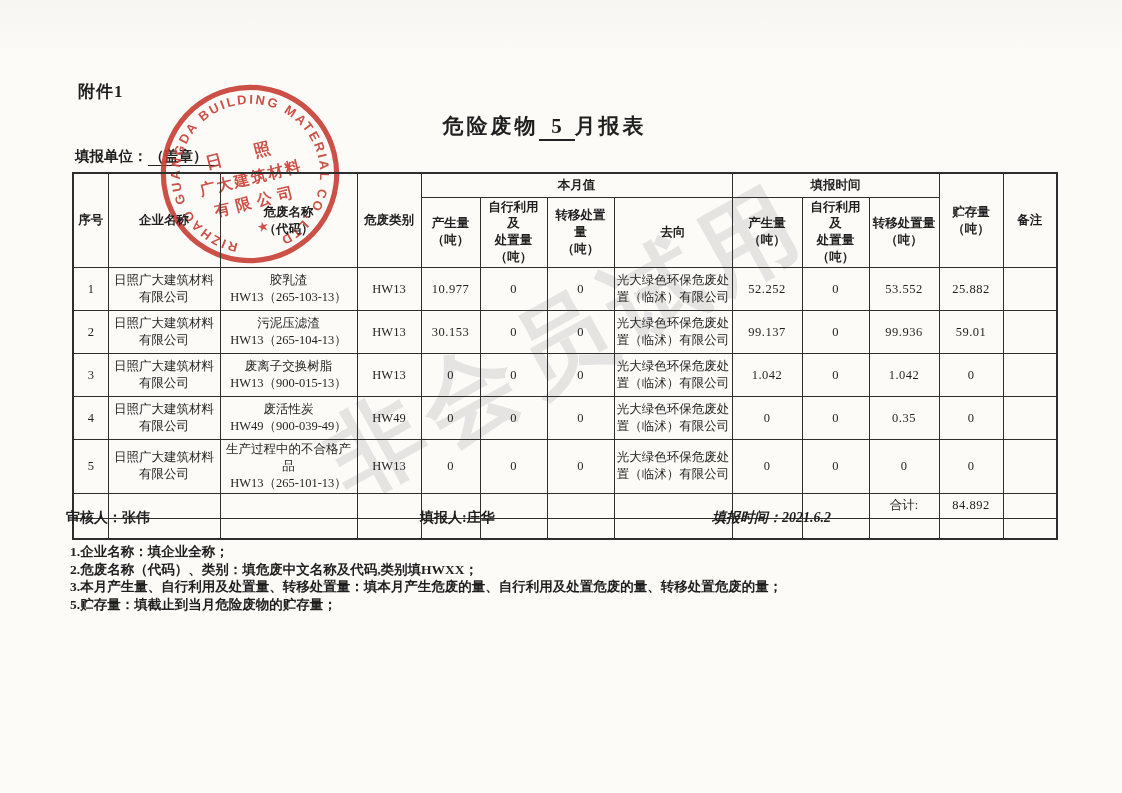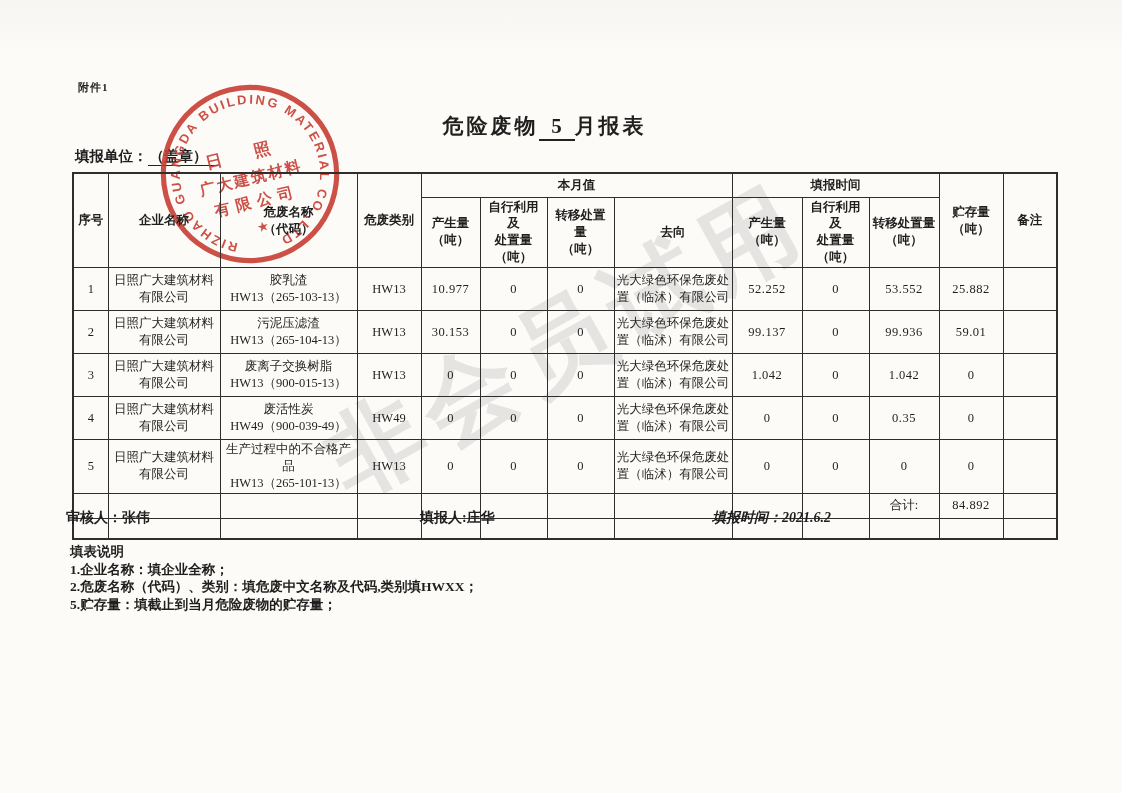--- a/index.html
+++ b/index.html
@@ -12,21 +12,21 @@
   }
   .page{
     position:relative;width:1122px;height:793px;
     background:#fcfbf8;
   }
   .page::before{ 
     content:"";position:absolute;left:0;top:0;width:100%;height:60px;
     background:linear-gradient(180deg,rgba(205,198,190,0.10),rgba(205,198,190,0.0));
     pointer-events:none;
   }
-  .attachment{position:absolute;left:78px;top:80px;font-size:11px;font-weight:600;letter-spacing:1px;}
+  .attachment{position:absolute;left:78px;top:80px;font-size:17px;font-weight:600;letter-spacing:1px;}
   .title{position:absolute;left:0;top:112px;width:1034px;text-align:center;padding-left:55px;box-sizing:border-box;
          font-size:21px;font-weight:700;letter-spacing:3px;}
   .title .month{display:inline-block;min-width:36px;border-bottom:2px solid #222;text-align:center;letter-spacing:0;}
   .unit-line{position:absolute;left:75px;top:147px;font-size:14.5px;font-weight:600;}
   .unit-line .seal{border-bottom:1.5px solid #222;padding:0 10px 1px 2px;}
 
   
   .watermark{
     position:absolute;left:300px;top:270px;width:560px;
     font-size:96px;font-weight:700;color:rgba(164,164,164,0.26);
@@ -267,19 +267,19 @@
     </tbody>
   </table>
 
   <div class="sig-row">
     <span class="sig-reviewer"><span>审核人：</span><span>张伟</span></span>
     <span class="sig-filler"><span>填报人:</span><span>庄华</span></span>
     <span class="sig-date"><span>填报时间：</span><span>2021.6.2</span></span>
   </div>
 
   <div class="notes">
-    <div class="note-line">填表说明</div>
     <div class="note-line">1.企业名称：填企业全称；</div>
     <div class="note-line">2.危废名称（代码）、类别：填危废中文名称及代码,类别填HWXX；</div>
+    <div class="note-line">3.本月产生量、自行利用及处置量、转移处置量：填本月产生危废的量、自行利用及处置危废的量、转移处置危废的量；</div>
     <div class="note-line">5.贮存量：填截止到当月危险废物的贮存量；</div>
   </div>
 
 </div>
 
 </body></html>

